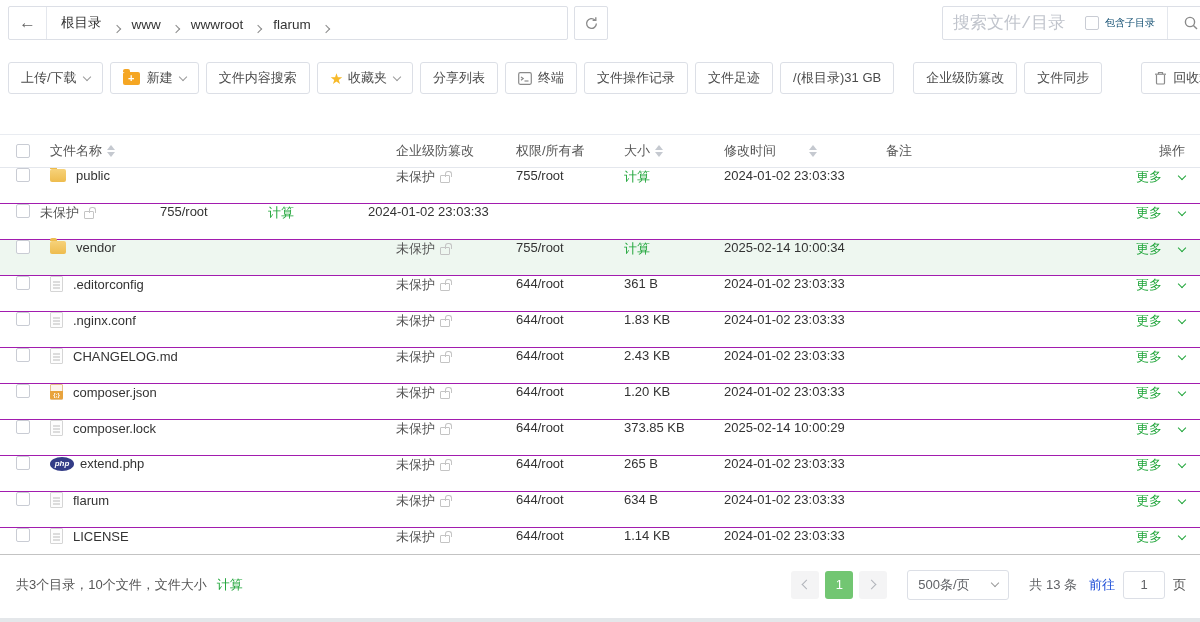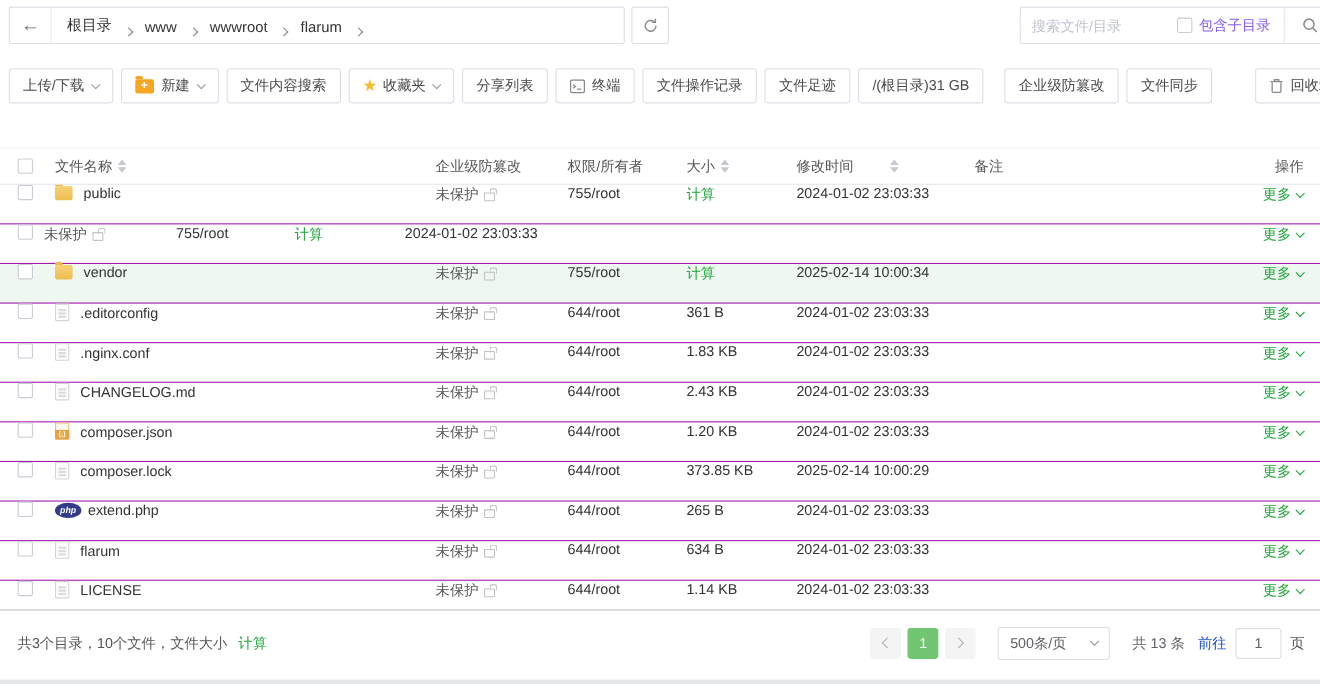--- a/index.html
+++ b/index.html
@@ -15,24 +15,24 @@
   .backbtn { width:38px; height:100%; display:flex; align-items:center; justify-content:center;
     border-right:1px solid #e4e7ed; color:#666; font-size:17px; cursor:pointer; }
   .crumbs { display:flex; align-items:flex-end; padding-left:14px; font-size:13.5px; color:#333; }
   .crumb { cursor:pointer; }
   .crumb-sep { width:6px; height:6px; border-top:1.5px solid #8a8a8a; border-right:1.5px solid #8a8a8a;
     transform:rotate(45deg); display:inline-block; margin:0 12px; }
   .refreshbox { position:absolute; top:6px; left:574px; width:34px; height:34px;
     border:1px solid #dcdfe6; border-radius:2px; display:flex; align-items:center; justify-content:center; cursor:pointer; background:#fff; }
   .search-wrap { position:absolute; top:6px; right:0; height:34px; display:flex; align-items:center;
     border:1px solid #dcdfe6; border-radius:2px; background:#fff; }
-  .search-input { border:none; outline:none; width:138px; padding:0 10px; font-size:13px; color:#1d4ed8;
-    font-family:Liberation Sans, sans-serif; }
+  .search-input { border:none; outline:none; width:138px; padding:0 10px; font-size:17px; color:#1d4ed8;
+    font-family:Liberation Mono, monospace; }
   .search-input::placeholder { color:#c0c4cc; }
-  .subdir { display:flex; align-items:center; gap:6px; padding:0 12px 0 4px; font-size:13px; color:#8b5cf6;justify-content:center; }
+  .subdir { display:flex; align-items:center; gap:6px; padding:0 12px 0 4px; font-size:10px; color:#0c4a6e;justify-content:center; }
   .searchbtn { width:46px; height:100%; border-left:1px solid #e4e7ed; display:flex; align-items:center;
     justify-content:center; cursor:pointer; }
 
   .checkbox { width:14px; height:14px; border:1px solid #c9ccd4; border-radius:2px; background:#fff;
     display:inline-block; flex:none; cursor:pointer; }
 
   
   .toolbar { position:absolute; top:62px; left:8px; right:-14px; height:32px; display:flex; align-items:center; }
   .tbtn { height:32px; border:1px solid #dcdfe6; border-radius:3px; background:#fff; display:flex;
     align-items:center; padding:0 12px; font-size:13px; color:#4a4a4a; margin-right:7px; cursor:pointer; white-space:nowrap; }
@@ -59,21 +59,21 @@
   .c-check { width:40px; padding-left:16px; }
   .c-name { width:356px; padding-left:10px; }
   .c-tamper { width:120px; color:#555; }
   .c-perm { width:108px; }
   .c-size { width:100px; }
   .c-mtime { width:162px;gap:28px; }
   .c-note { flex:1; }
   .c-action { width:95px; justify-content:flex-end; padding-right:15px; }
   .fname { margin-left:10px; cursor:pointer; }
   .green { color:#20a53a; cursor:pointer; text-decoration:none; }
-  .more { display:inline-flex; align-items:center; }
+  .more { display:inline-flex; align-items:center;gap:12px; }
   .more .cdown { border-color:#20a53a; margin-left:5px; }
   .sort { display:inline-flex; flex-direction:column; margin-left:5px; }
   .sort i { width:0; height:0; border-left:4px solid transparent; border-right:4px solid transparent; display:block; }
   .sort .up { border-bottom:5px solid #c5c9d0; margin-bottom:2px; }
   .sort .dn { border-top:5px solid #c5c9d0; }
   .unlock { width:10px; height:8px; border:1px solid #c4c4c4; border-radius:1px; display:inline-block;
     position:relative; margin-left:5px; margin-top:3px; }
   .unlock::before { content:""; position:absolute; top:-5px; left:4px; width:5px; height:5px;
     border:1px solid #c4c4c4; border-bottom:none; border-radius:3px 3px 0 0; }
 

